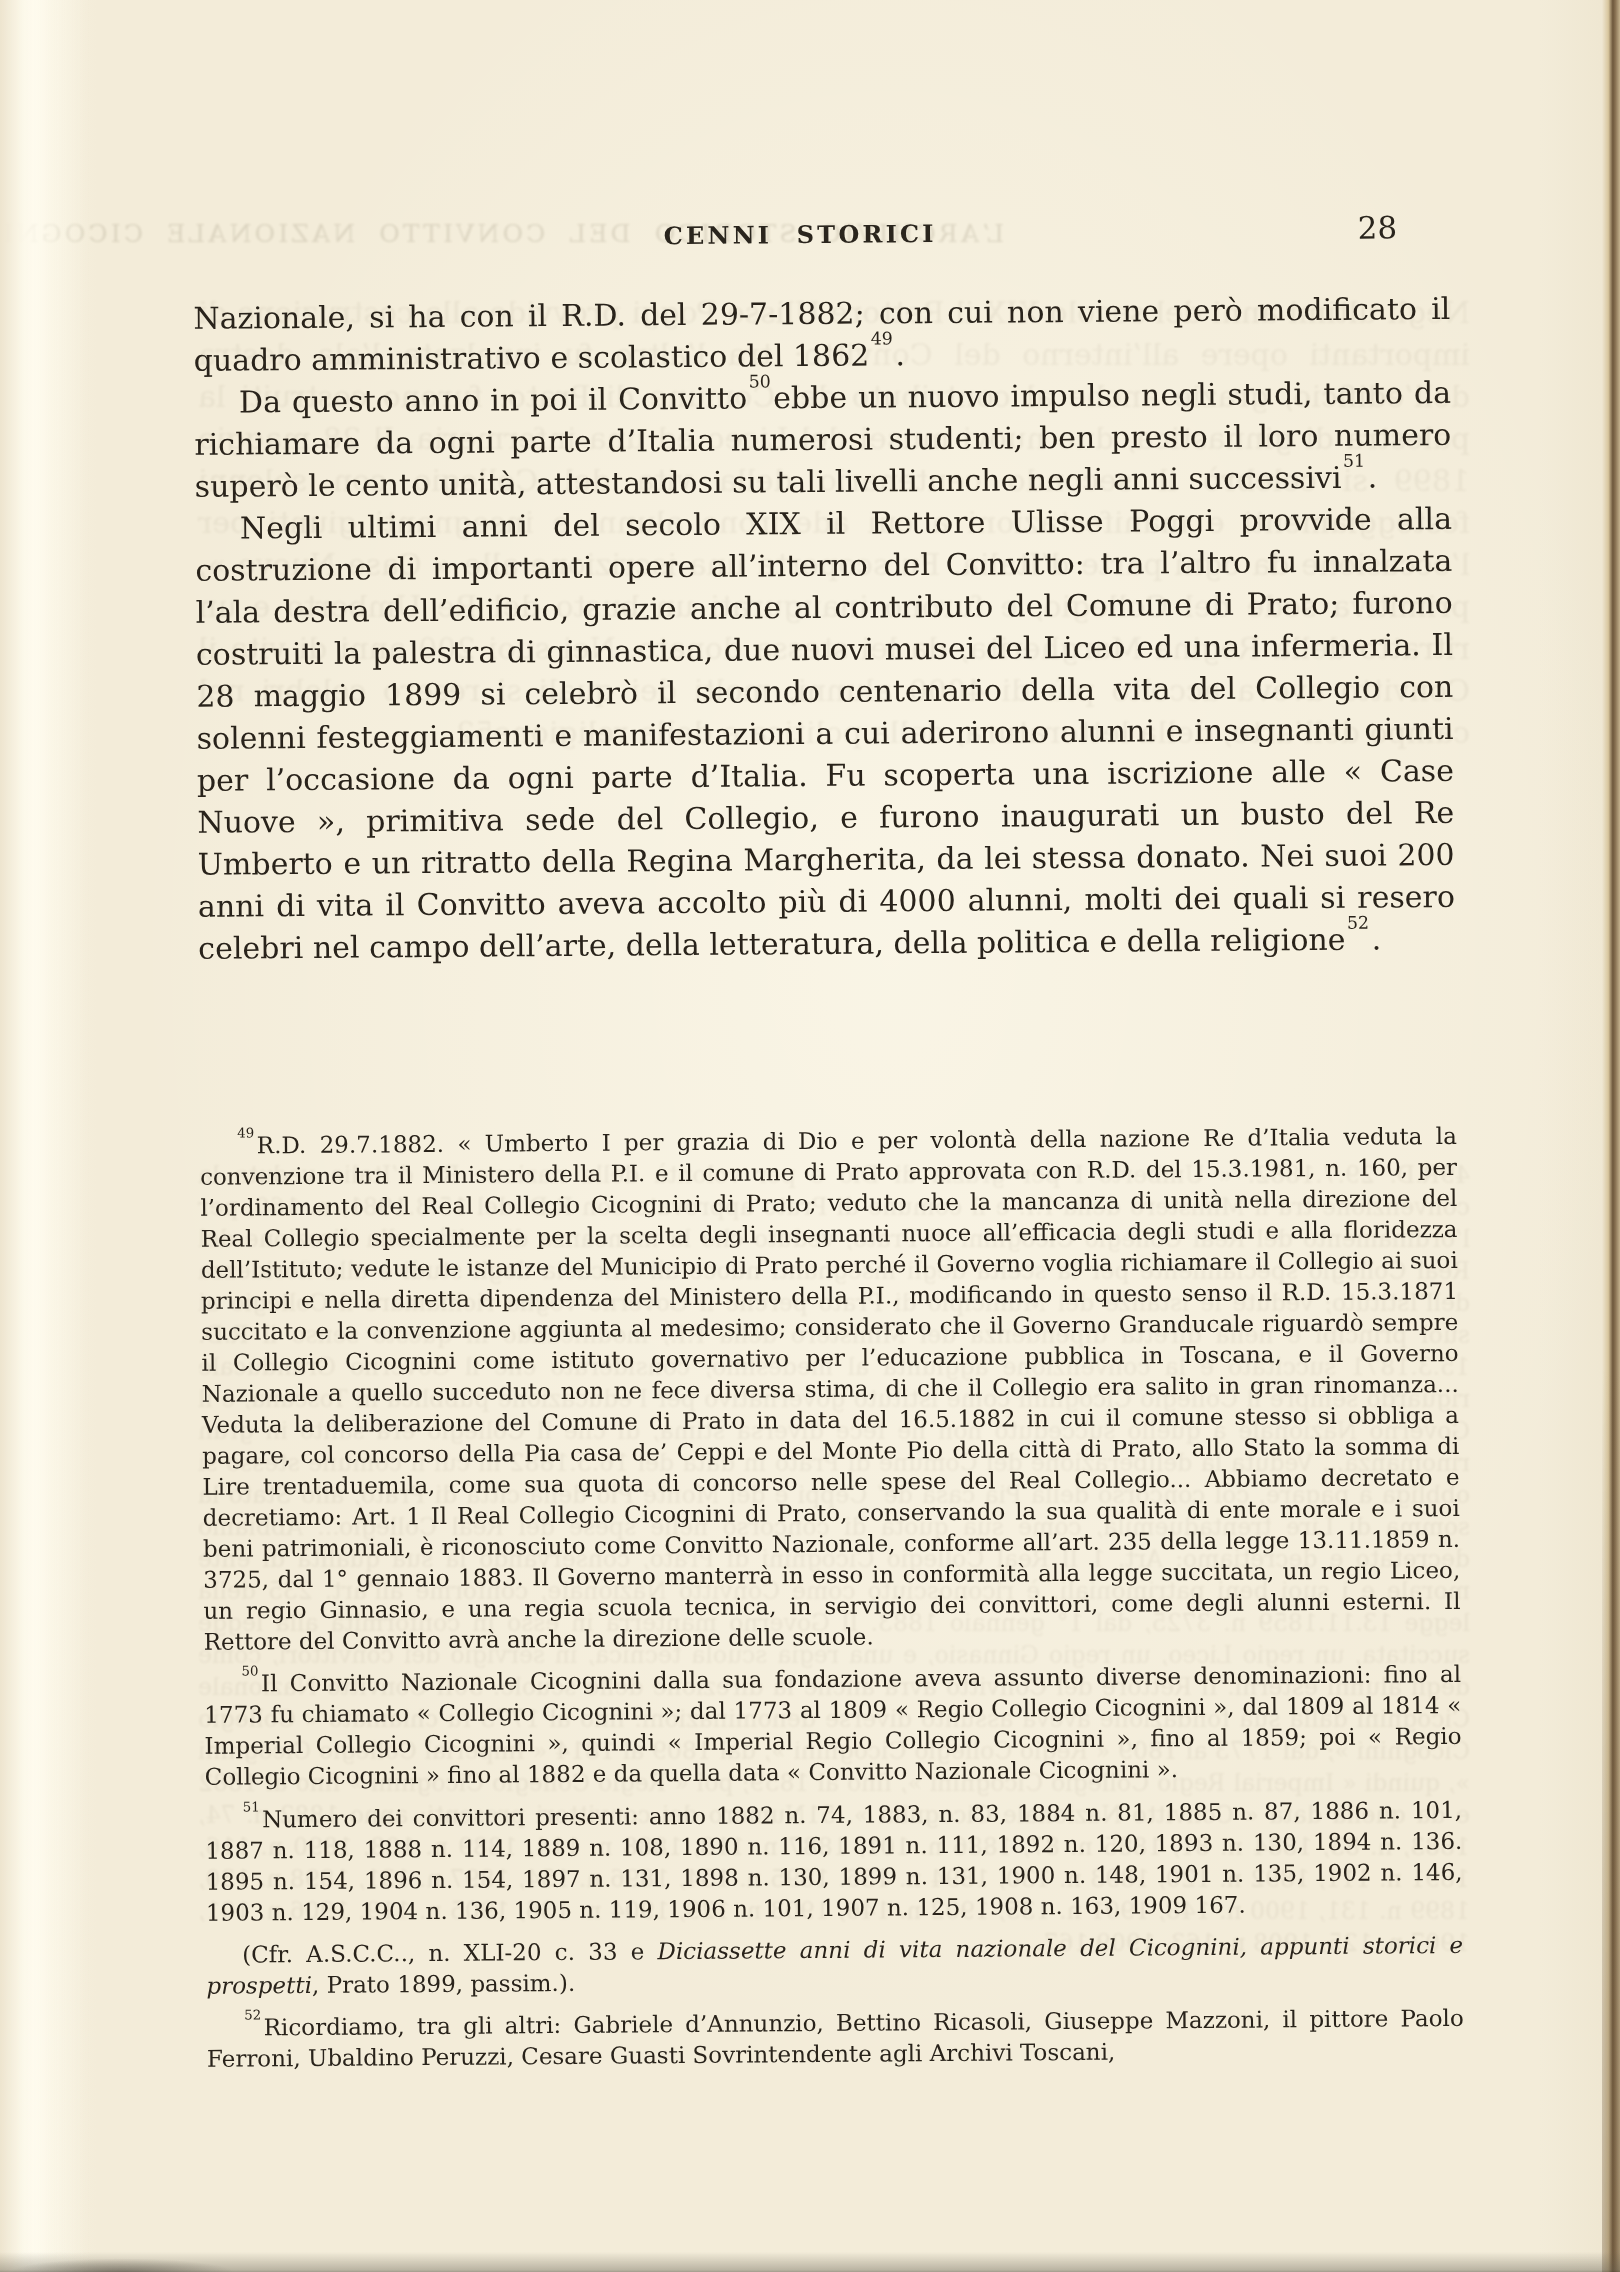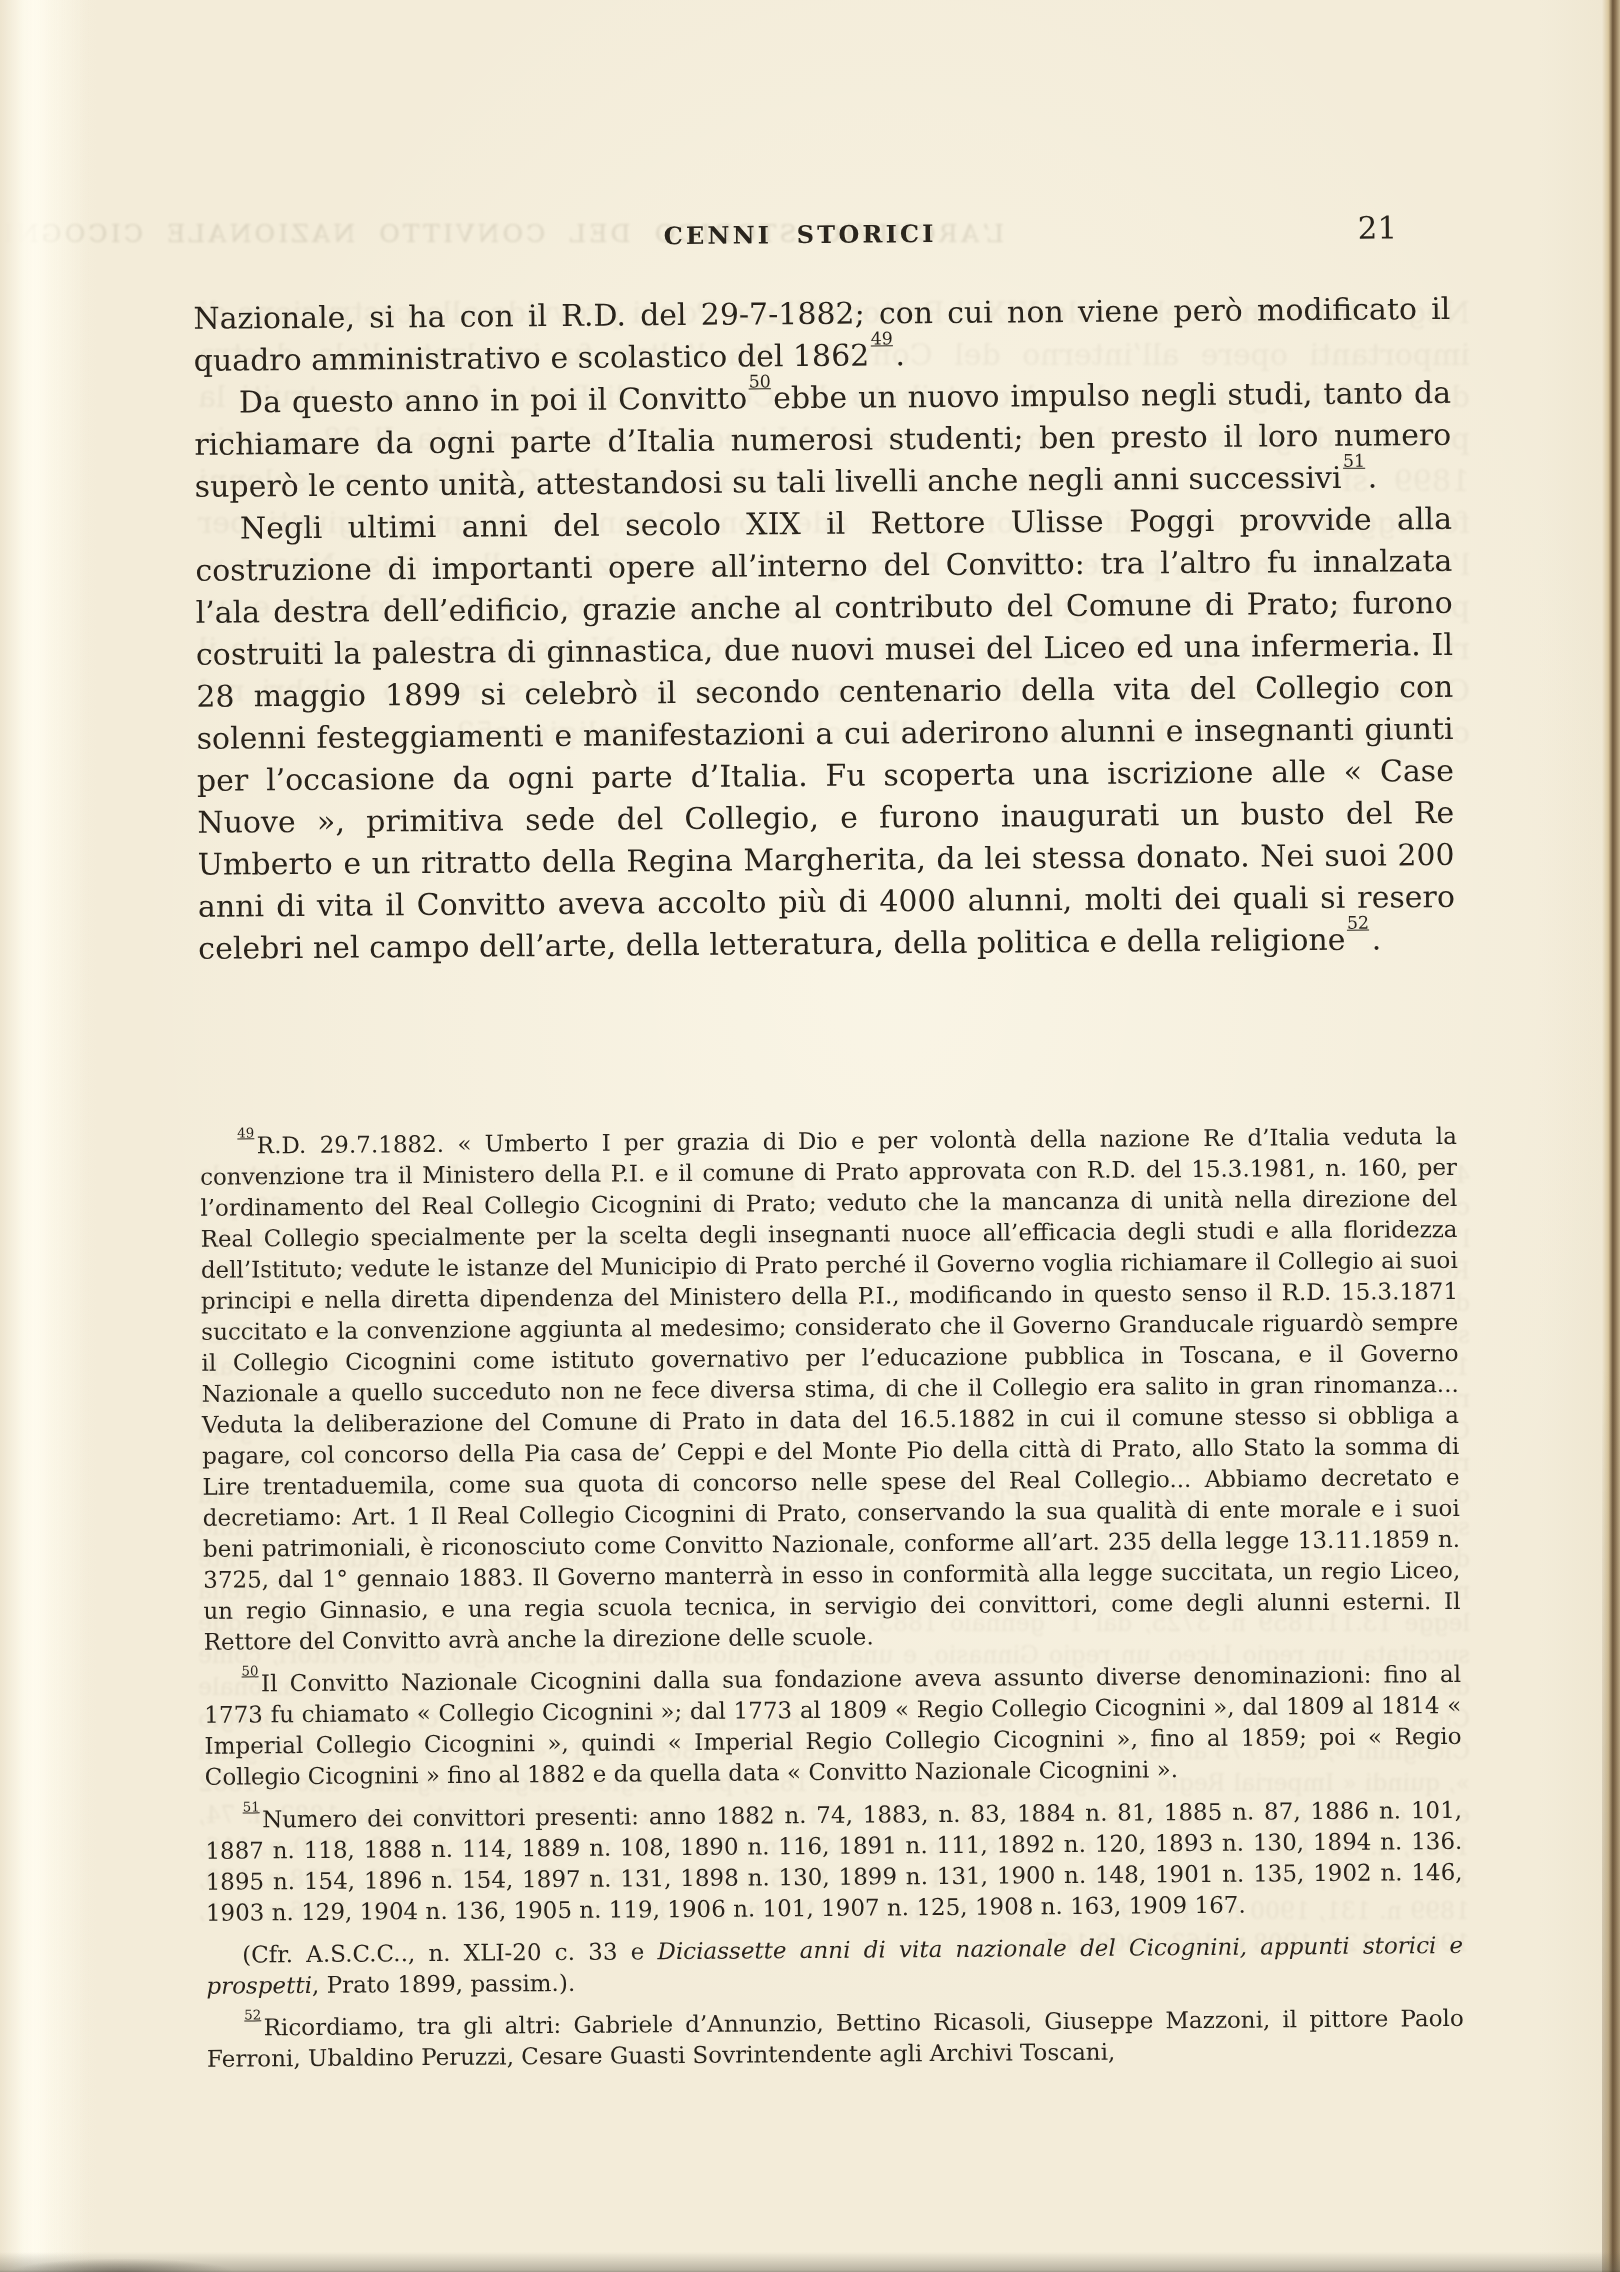--- a/index.html
+++ b/index.html
@@ -69,21 +69,20 @@
   }
   .footnotes p{margin:0 0 0 0;}
   .footnotes p + p{margin-top:11.3px;}
   p.indent{text-indent:45px;}
   .footnotes p.indent{text-indent:36px;}
   sup.noteref{
     font-size:.58em;
     position:relative;top:-.55em;
     line-height:0;
     padding:0 2.4px 0 1.6px;
-    text-decoration:underline;
   }
   i{font-style:italic;}
   
   .edge-left{
     position:absolute;left:0;top:0;width:97px;height:100%;
     background:linear-gradient(90deg, rgba(237,228,206,.9) 0px, rgba(252,248,234,.95) 24px, rgba(255,252,240,.7) 36px, rgba(243,236,217,0) 89px);
     pointer-events:none;z-index:2;
   }
   .edge-right{
     position:absolute;right:0;top:0;width:18px;height:100%;
@@ -110,21 +109,21 @@
   <div class="ghost-layer">
     <div class="ghost-head">L’ARCHIVIO STORICO DEL CONVITTO NAZIONALE CICOGNINI</div>
     <div class="ghost-body">Negli ultimi anni del secolo XIX il Rettore Ulisse Poggi provvide alla costruzione di importanti opere all’interno del Convitto: tra l’altro fu innalzata l’ala destra dell’edificio, grazie anche al contributo del Comune di Prato; furono costruiti la palestra di ginnastica, due nuovi musei del Liceo ed una infermeria. Il 28 maggio 1899 si celebrò il secondo centenario della vita del Collegio con solenni festeggiamenti e manifestazioni a cui aderirono alunni e insegnanti giunti per l’occasione da ogni parte d’Italia. Fu scoperta una iscrizione alle « Case Nuove », primitiva sede del Collegio, e furono inaugurati un busto del Re Umberto e un ritratto della Regina Margherita, da lei stessa donato. Nei suoi 200 anni di vita il Convitto aveva accolto più di 4000 alunni, molti dei quali si resero celebri nel campo dell’arte, della letteratura, della politica e della religione52.</div>
     <div class="ghost-foot">49R.D. 29.7.1882. « Umberto I per grazia di Dio e per volontà della nazione Re d’Italia veduta la convenzione tra il Ministero della P.I. e il comune di Prato approvata con R.D. del 15.3.1981, n. 160, per l’ordinamento del Real Collegio Cicognini di Prato; veduto che la mancanza di unità nella direzione del Real Collegio specialmente per la scelta degli insegnanti nuoce all’efficacia degli studi e alla floridezza dell’Istituto; vedute le istanze del Municipio di Prato perché il Governo voglia richiamare il Collegio ai suoi principi e nella diretta dipendenza del Ministero della P.I., modificando in questo senso il R.D. 15.3.1871 succitato e la convenzione aggiunta al medesimo; considerato che il Governo Granducale riguardò sempre il Collegio Cicognini come istituto governativo per l’educazione pubblica in Toscana, e il Governo Nazionale a quello succeduto non ne fece diversa stima, di che il Collegio era salito in gran rinomanza... Veduta la deliberazione del Comune di Prato in data del 16.5.1882 in cui il comune stesso si obbliga a pagare, col concorso della Pia casa de’ Ceppi e del Monte Pio della città di Prato, allo Stato la somma di Lire trentaduemila, come sua quota di concorso nelle spese del Real Collegio... Abbiamo decretato e decretiamo: Art. 1 Il Real Collegio Cicognini di Prato, conservando la sua qualità di ente morale e i suoi beni patrimoniali, è riconosciuto come Convitto Nazionale, conforme all’art. 235 della legge 13.11.1859 n. 3725, dal 1° gennaio 1883. Il Governo manterrà in esso in conformità alla legge succitata, un regio Liceo, un regio Ginnasio, e una regia scuola tecnica, in servigio dei convittori, come degli alunni esterni. Il Rettore del Convitto avrà anche la direzione delle scuole. 50Il Convitto Nazionale Cicognini dalla sua fondazione aveva assunto diverse denominazioni: fino al 1773 fu chiamato « Collegio Cicognini »; dal 1773 al 1809 « Regio Collegio Cicognini », dal 1809 al 1814 « Imperial Collegio Cicognini », quindi « Imperial Regio Collegio Cicognini », fino al 1859; poi « Regio Collegio Cicognini » fino al 1882 e da quella data « Convitto Nazionale Cicognini ». 51Numero dei convittori presenti: anno 1882 n. 74, 1883, n. 83, 1884 n. 81, 1885 n. 87, 1886 n. 101, 1887 n. 118, 1888 n. 114, 1889 n. 108, 1890 n. 116, 1891 n. 111, 1892 n. 120, 1893 n. 130, 1894 n. 136. 1895 n. 154, 1896 n. 154, 1897 n. 131, 1898 n. 130, 1899 n. 131, 1900 n. 148, 1901 n. 135, 1902 n. 146, 1903 n. 129, 1904 n. 136, 1905 n. 119, 1906 n. 101, 1907 n. 125, 1908 n. 163, 1909 167.</div>
   </div>
 
   <div class="scan-content">
 
     <div class="running-head">CENNI STORICI</div>
 
-    <div class="page-number">21</div>
+    <div class="page-number">28</div>
 
     <div class="body-text">
       <p><span>Nazionale, si ha con il R.D. del 29-7-1882; con cui non viene però modificato il quadro amministrativo e scolastico del 1862</span><sup class="noteref">49</sup><span>.</span></p>
       <p class="indent"><span>Da questo anno in poi il Convitto</span><sup class="noteref">50</sup><span>ebbe un nuovo impulso negli studi, tanto da richiamare da ogni parte d’Italia numerosi studenti; ben presto il loro numero superò le cento unità, attestandosi su tali livelli anche negli anni successivi</span><sup class="noteref">51</sup><span>.</span></p>
       <p class="indent"><span>Negli ultimi anni del secolo XIX il Rettore Ulisse Poggi provvide alla costruzione di importanti opere all’interno del Convitto: tra l’altro fu innalzata l’ala destra dell’edificio, grazie anche al contributo del Comune di Prato; furono costruiti la palestra di ginnastica, due nuovi musei del Liceo ed una infermeria. Il 28 maggio 1899 si celebrò il secondo centenario della vita del Collegio con solenni festeggiamenti e manifestazioni a cui aderirono alunni e insegnanti giunti per l’occasione da ogni parte d’Italia. Fu scoperta una iscrizione alle « Case Nuove », primitiva sede del Collegio, e furono inaugurati un busto del Re Umberto e un ritratto della Regina Margherita, da lei stessa donato. Nei suoi 200 anni di vita il Convitto aveva accolto più di 4000 alunni, molti dei quali si resero celebri nel campo dell’arte, della letteratura, della politica e della religione</span><sup class="noteref">52</sup><span>.</span></p>
     </div>
 
     <div class="footnotes">
       <p class="indent"><sup class="noteref">49</sup><span>R.D. 29.7.1882. « Umberto I per grazia di Dio e per volontà della nazione Re d’Italia veduta la convenzione tra il Ministero della P.I. e il comune di Prato approvata con R.D. del 15.3.1981, n. 160, per l’ordinamento del Real Collegio Cicognini di Prato; veduto che la mancanza di unità nella direzione del Real Collegio specialmente per la scelta degli insegnanti nuoce all’efficacia degli studi e alla floridezza dell’Istituto; vedute le istanze del Municipio di Prato perché il Governo voglia richiamare il Collegio ai suoi principi e nella diretta dipendenza del Ministero della P.I., modificando in questo senso il R.D. 15.3.1871 succitato e la convenzione aggiunta al medesimo; considerato che il Governo Granducale riguardò sempre il Collegio Cicognini come istituto governativo per l’educazione pubblica in Toscana, e il Governo Nazionale a quello succeduto non ne fece diversa stima, di che il Collegio era salito in gran rinomanza... Veduta la deliberazione del Comune di Prato in data del 16.5.1882 in cui il comune stesso si obbliga a pagare, col concorso della Pia casa de’ Ceppi e del Monte Pio della città di Prato, allo Stato la somma di Lire trentaduemila, come sua quota di concorso nelle spese del Real Collegio... Abbiamo decretato e decretiamo: Art. 1 Il Real Collegio Cicognini di Prato, conservando la sua qualità di ente morale e i suoi beni patrimoniali, è riconosciuto come Convitto Nazionale, conforme all’art. 235 della legge 13.11.1859 n. 3725, dal 1° gennaio 1883. Il Governo manterrà in esso in conformità alla legge succitata, un regio Liceo, un regio Ginnasio, e una regia scuola tecnica, in servigio dei convittori, come degli alunni esterni. Il Rettore del Convitto avrà anche la direzione delle scuole.</span></p>
       <p class="indent"><sup class="noteref">50</sup><span>Il Convitto Nazionale Cicognini dalla sua fondazione aveva assunto diverse denominazioni: fino al 1773 fu chiamato « Collegio Cicognini »; dal 1773 al 1809 « Regio Collegio Cicognini », dal 1809 al 1814 « Imperial Collegio Cicognini », quindi « Imperial Regio Collegio Cicognini », fino al 1859; poi « Regio Collegio Cicognini » fino al 1882 e da quella data « Convitto Nazionale Cicognini ».</span></p>

